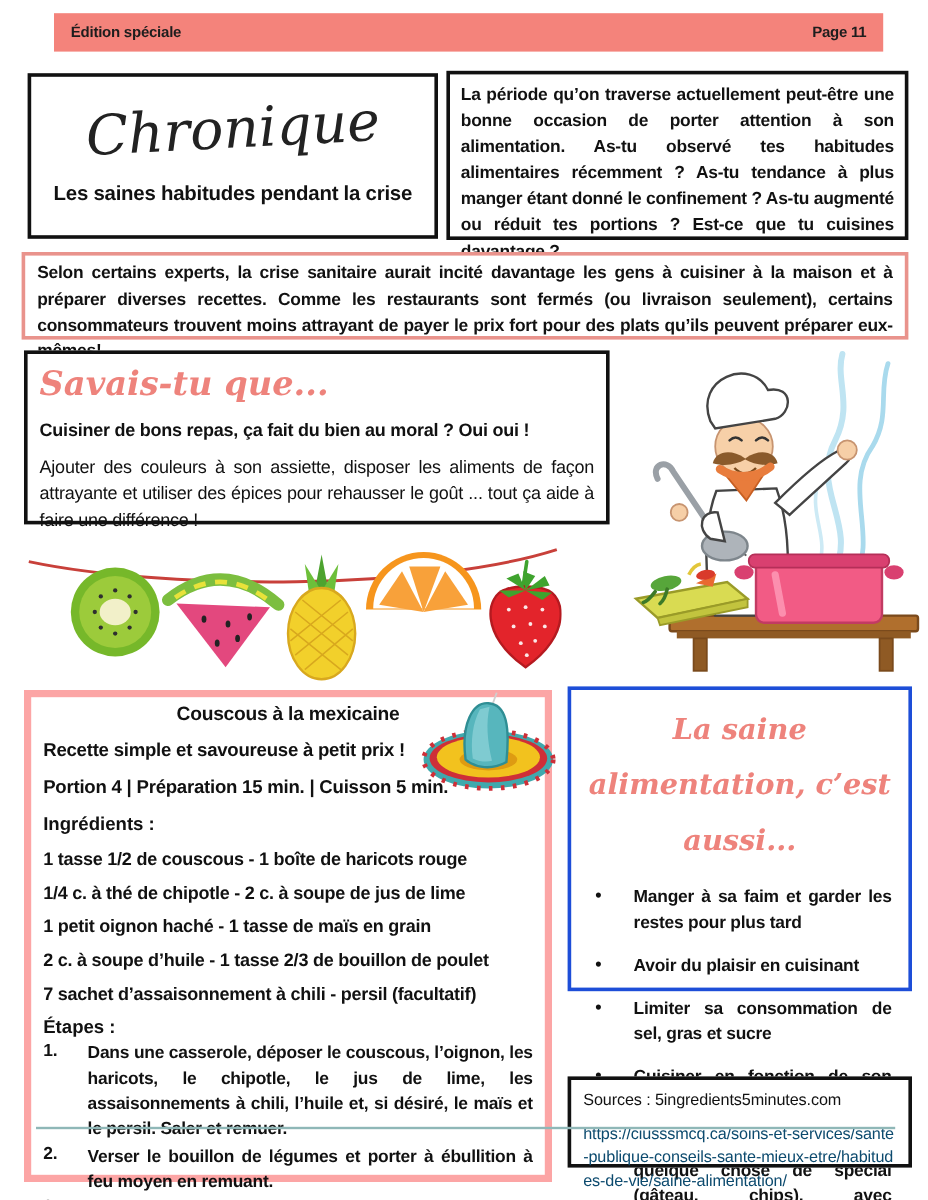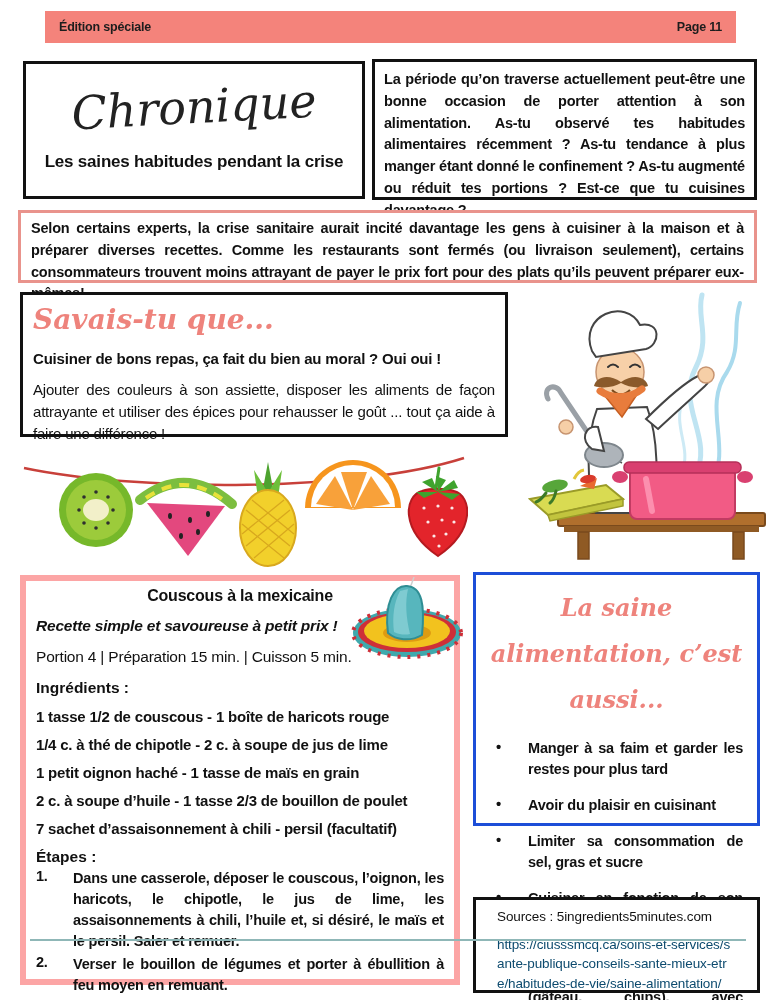--- a/index.html
+++ b/index.html
@@ -58,44 +58,44 @@
   .savais-title { text-align:left; font-size:28px; margin-top:2px; }
   .savais-p1 { font-size:15px; font-weight:700; margin-top:14px; letter-spacing:-0.2px; }
   .savais-p2 { font-size:15px; font-weight:400; margin-top:12px; text-align:justify; line-height:1.45; letter-spacing:-0.2px; }
 
   
   .recipe-box {
     left:20px; top:575px; width:440px; height:410px; border:6px solid #fca5a5;
     background:#fff; padding:6px 10px;
   }
   .recipe-title { text-align:center; font-size:16px; font-weight:700; letter-spacing:-0.2px; }
-  .recipe-tagline { font-size:15.5px; font-weight:700; font-style:italic; margin-top:12px; letter-spacing:-0.2px; }
-  .recipe-meta { font-size:15.5px; font-weight:400; margin-top:13px; letter-spacing:-0.2px; }
+  .recipe-tagline { font-size:15.5px; font-weight:700; margin-top:12px; letter-spacing:-0.2px; }
+  .recipe-meta { font-size:15.5px; font-weight:700; margin-top:13px; letter-spacing:-0.2px; }
   .ing-label { font-size:15.5px; font-weight:700; margin-top:13px; }
   .ing-line { font-size:15px; font-weight:700; margin-top:11px; letter-spacing:-0.2px; }
   .steps-label { font-size:15.5px; font-weight:700; margin-top:11px; }
   .step-row { display:flex; margin-top:2px; font-size:14.5px; font-weight:700; letter-spacing:-0.2px; }
   .step-row:first-of-type { margin-top:6px; }
   .step-num { width:37px; flex:0 0 37px; }
   .step-text { flex:1; text-align:justify; line-height:1.45; }
 
   
   .healthy-box {
     left:473px; top:572px; width:287px; height:254px; border:3px solid #1d4ed8;
     background:#fff; padding:10px 12px;
   }
   .healthy-title { text-align:center; font-size:24px; line-height:46px; }
   .bullet-row { display:flex; margin-top:15px; font-size:14.5px; font-weight:700; letter-spacing:-0.2px; }
   .bullet-marker { width:40px; flex:0 0 40px; padding-left:8px; font-size:15px; }
   .bullet-text { flex:1; text-align:justify; line-height:1.45; padding-right:2px; }
 
   
   .sources-box {
-    left:473px; top:897px; width:287px; height:96px; border:3px solid #111;
-    background:#fff; padding:7px 21px; font-size:13.5px; font-weight:400;
+    left:473px; top:897px; width:287px; height:76px; border:3px solid #111;
+    background:#fff; padding:7px 10px; font-size:13.5px; font-weight:400;
     line-height:1.45; letter-spacing:-0.1px;
   }
   .sources-url { margin-top:8px; word-break:break-all; color:#0c4a6e; }
 
   
   .strike-line {
     left:30px; top:939px; width:716px; height:2px; background:#8FB7B7; z-index:5;
   }
 
   .illus { pointer-events:none; }

